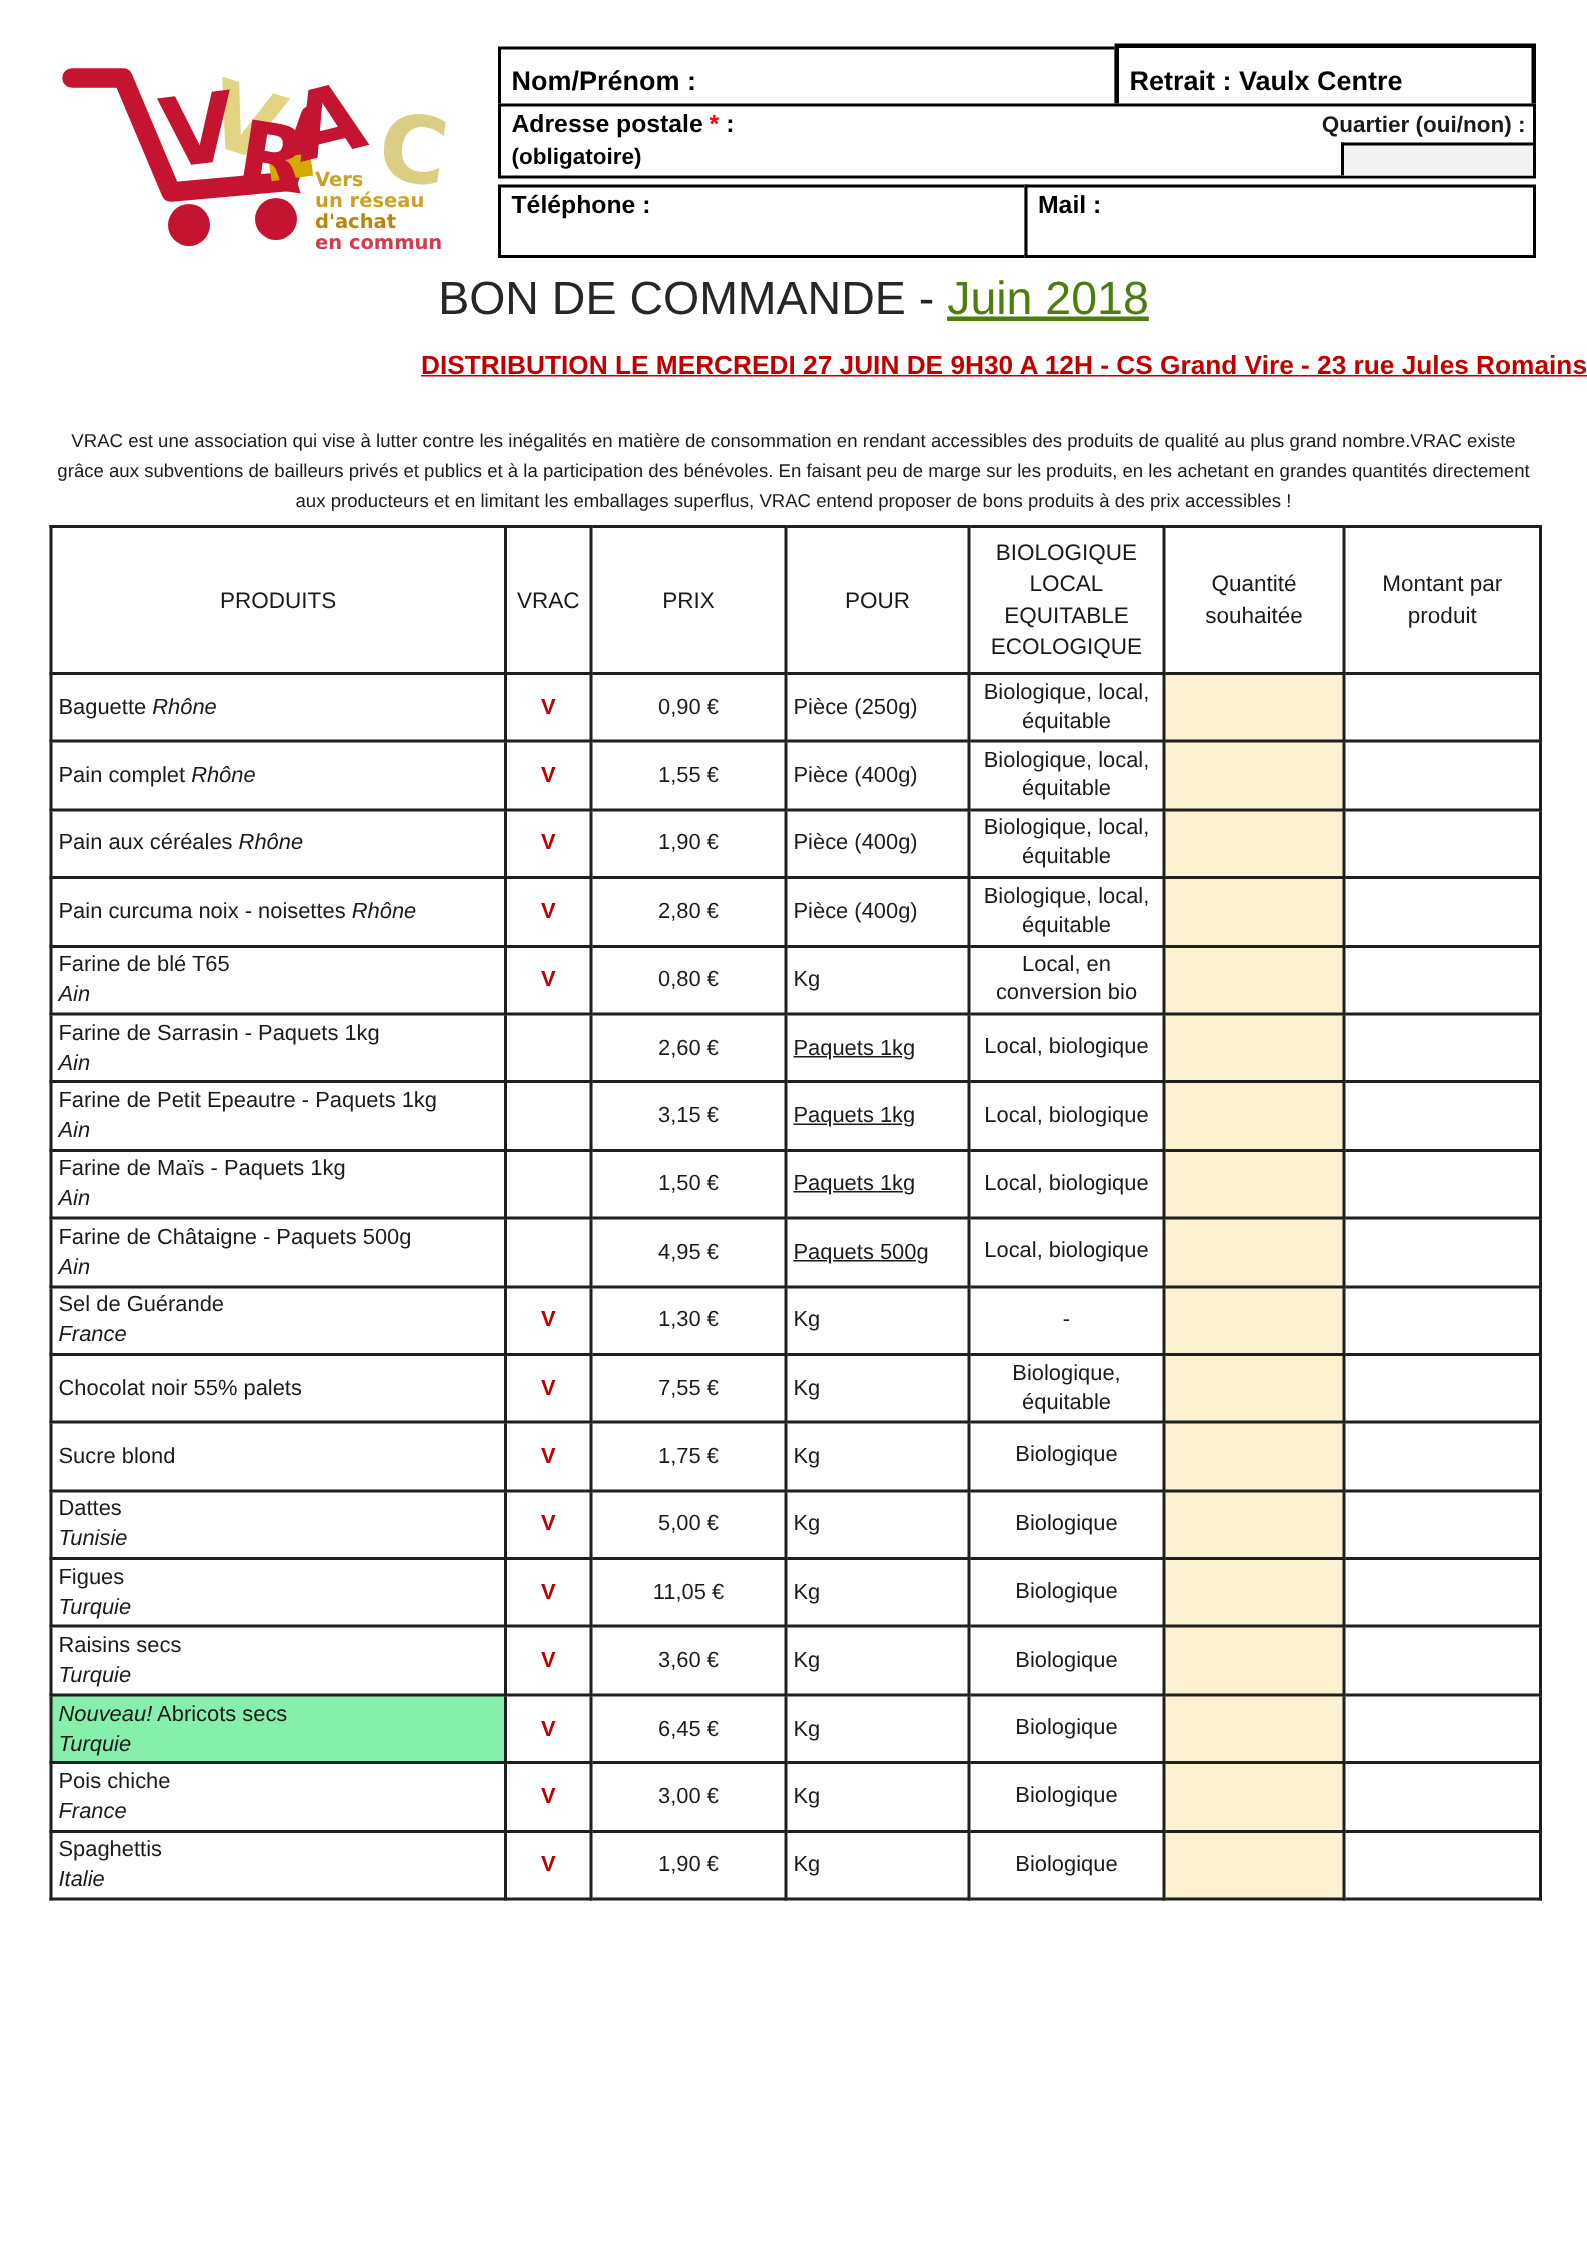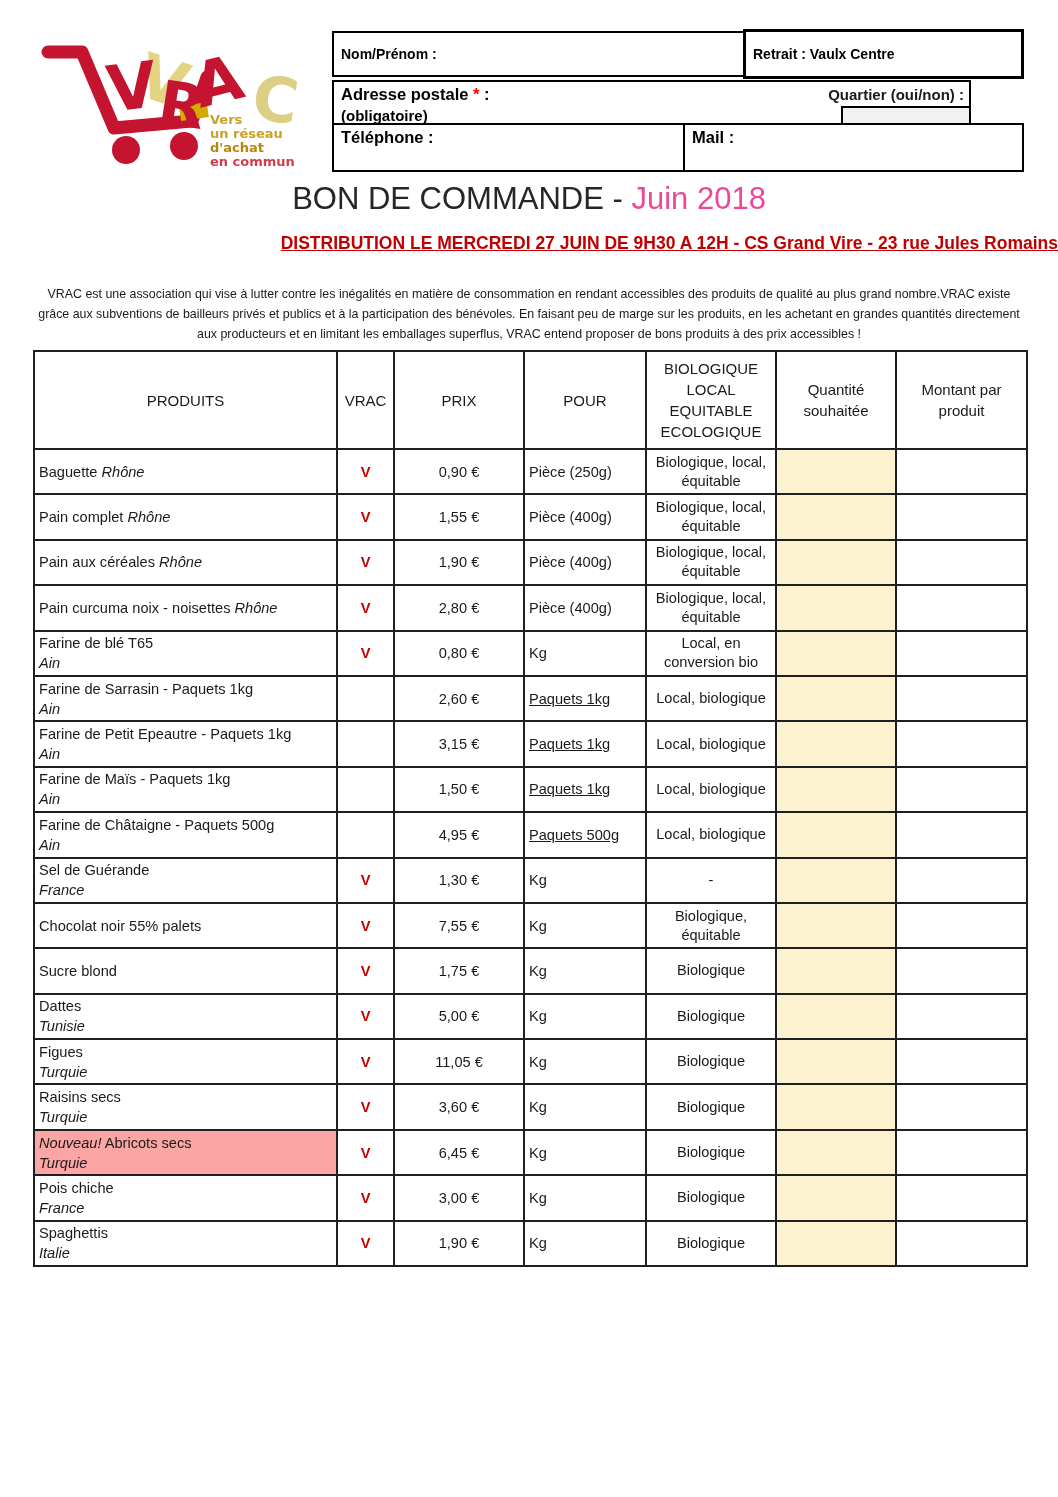--- a/index.html
+++ b/index.html
@@ -10,54 +10,54 @@
   }
   .abs{position:absolute;}
 
   
   .logo-box{left:34px;top:22px;width:275px;height:152px;}
 
   
   .cellbox{position:absolute;border:2px solid #000;background:#fff;box-sizing:border-box;}
   .nom-box{left:332px;top:31px;width:413px;height:46px;display:flex;align-items:center;padding-left:7px;}
   .retrait-box{left:743px;top:29px;width:281px;height:50px;border-width:3px;display:flex;align-items:center;padding-left:7px;}
-  .addr-box{left:332px;top:80px;width:639px;height:50px;}
+  .addr-box{left:332px;top:69px;width:692px;height:50px;}
   .addr-text{position:absolute;left:7px;top:2px;line-height:21px;}
   .quartier-label{position:absolute;right:5px;top:4px;font-weight:700;font-size:15px;}
   .quartier-input{position:absolute;right:0;bottom:0;width:128px;height:22px;background:#F2F2F2;border:2px solid #000;border-right:none;border-bottom:none;box-sizing:border-box;}
   .tel-box{left:332px;top:123px;width:353px;height:49px;padding:3px 0 0 7px;}
   .mail-box{left:683px;top:123px;width:341px;height:49px;padding:3px 0 0 7px;}
-  .lbl-lg{font-weight:700;font-size:14px;color:#000;}
+  .lbl-lg{font-weight:700;font-size:18px;color:#000;}
   .lbl-md{font-weight:700;font-size:16.5px;color:#000;}
   .lbl-sm{font-weight:700;font-size:15px;color:#000;}
   .req{color:#FF0000;}
 
   
   .title{left:0;top:181px;width:1058px;text-align:center;font-size:31px;color:#262626;letter-spacing:0px;}
-  .title .accent{color:#ec4899;}
+  .title .accent{color:#4d7c0f;text-decoration:underline;}
   .notice{left:0;top:233px;width:1058px;text-align:right;font-size:17.5px;font-weight:700;color:#C00000;text-decoration:underline;}
   .intro{left:34px;top:284px;width:990px;text-align:center;font-size:12.4px;line-height:20px;color:#1a1a1a;}
 
   
   table.order{position:absolute;left:33px;top:350px;width:993px;border-collapse:collapse;table-layout:fixed;}
   table.order th, table.order td{border:2px solid #1f1f1f;box-sizing:border-box;vertical-align:middle;}
   table.order th{font-weight:400;font-size:15px;text-align:center;height:98px;line-height:21px;padding:2px;}
   th.bio-head{white-space:pre-line;}
   table.order td{height:45.4px;font-size:14.6px;padding:1px 4px;}
   td.prod{text-align:left;padding-left:5px;}
   .pline{line-height:20px;}
   .ital{font-style:italic;}
   td.vrac-v{text-align:center;color:#C00000;font-weight:700;font-size:17px;font-family:"Liberation Sans",sans-serif;}
   td.price{text-align:center;}
   td.unit{text-align:left;padding-left:5px;margin-top:24px;}
   .undl{text-decoration:underline;}
   td.bio{text-align:center;line-height:19px;}
   td.qty{background:#FCF2D0;}
   td.amount{background:#ffffff;}
-  td.hl{background:#fca5a5;}
+  td.hl{background:#86efac;}
 </style>
 </head>
 <body>
 
 <div class="abs logo-box">
   <svg width="275" height="152" viewBox="0 0 275 152">
 
     <path d="M14 30 H48 L80 106 L158 99 L173 55" fill="none" stroke="#C41430" stroke-width="13" stroke-linecap="round" stroke-linejoin="round"></path>
     <circle cx="92" cy="128" r="14" fill="#C41430"></circle>
     <circle cx="150" cy="124" r="14" fill="#C41430"></circle>

